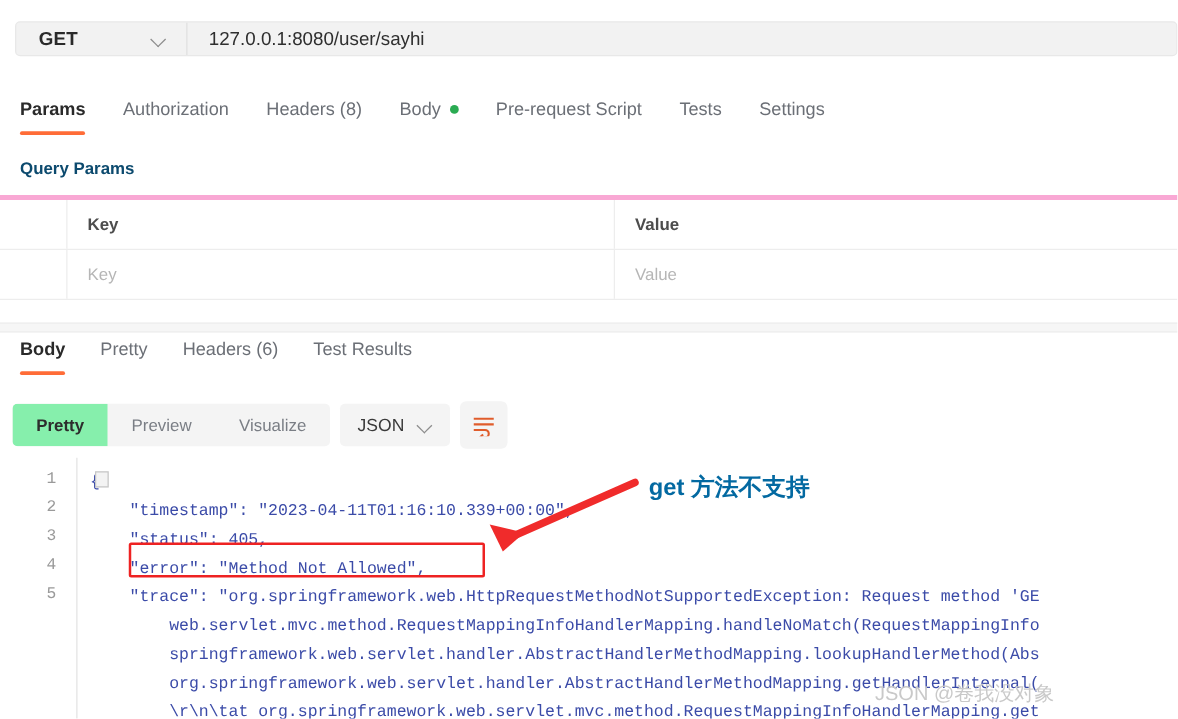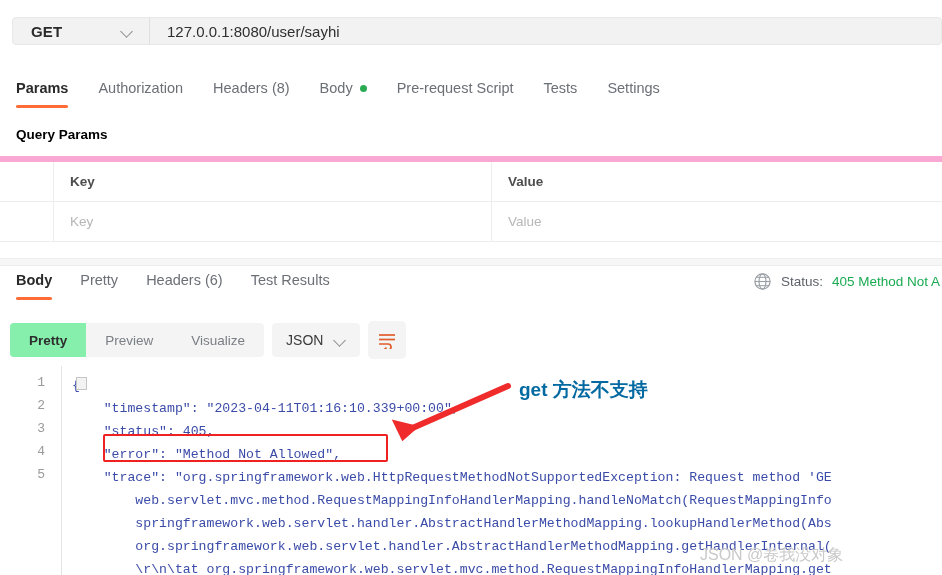--- a/index.html
+++ b/index.html
@@ -60,25 +60,25 @@
   }
   .green-dot {
     display:inline-block; width:7px; height:7px; border-radius:50%;
     background:#2aab52; margin-left:7px; vertical-align: middle;
     position: relative; top:-1px;
   }
 
   
   .qp-title {
     position: absolute; left: 16px; top: 127px;
-    font-size: 13.5px; font-weight: bold; color: #000000;
+    font-size: 13.5px; font-weight: bold; color: #0c4a6e;
   }
   .table {
     position:absolute; left:0; top:156px; width:942px;
-    border-top: 6px solid #f9a8d4;
+    border-top: 4px solid #f9a8d4;
   }
   .trow { display:flex; height:40px; border-bottom:1px solid #ededed; }
   .tcell-check { width:54px; border-right:1px solid #ededed; }
   .tcell-key {
     width:438px; border-right:1px solid #ededed;
     display:flex; align-items:center; padding-left:16px;
   }
   .tcell-val { flex:1; display:flex; align-items:center; padding-left:16px; }
   .th { font-size:13.5px; font-weight:bold; color:#4d4d4d; }
   .ph { font-size:13.5px; color:#b6b6b6; }
@@ -232,31 +232,20 @@
       <span>Pretty</span>
     </div>
     <div class="rtab" style="margin-right:28px;">
       <span>Headers (6)</span>
     </div>
     <div class="rtab">
       <span>Test Results</span>
     </div>
   </div>
 
-  <div class="resp-right">
-    <svg class="globe" viewBox="0 0 20 20">
-      <circle cx="10" cy="10" r="8" fill="none" stroke="#9aa0a6" stroke-width="1.3"></circle>
-      <ellipse cx="10" cy="10" rx="3.6" ry="8" fill="none" stroke="#9aa0a6" stroke-width="1.2"></ellipse>
-      <line x1="2" y1="10" x2="18" y2="10" stroke="#9aa0a6" stroke-width="1.2"></line>
-      <line x1="3.2" y1="5.6" x2="16.8" y2="5.6" stroke="#9aa0a6" stroke-width="1.1"></line>
-      <line x1="3.2" y1="14.4" x2="16.8" y2="14.4" stroke="#9aa0a6" stroke-width="1.1"></line>
-    </svg>
-    <span class="status-text">Status:</span>
-    <span class="status-text status-code">405 Method Not A</span>
-  </div>
 
   <div class="viewer-tools">
     <div class="segmented">
       <div class="seg active">
         <span>Pretty</span>
       </div>
       <div class="seg">
         <span>Preview</span>
       </div>
       <div class="seg">

